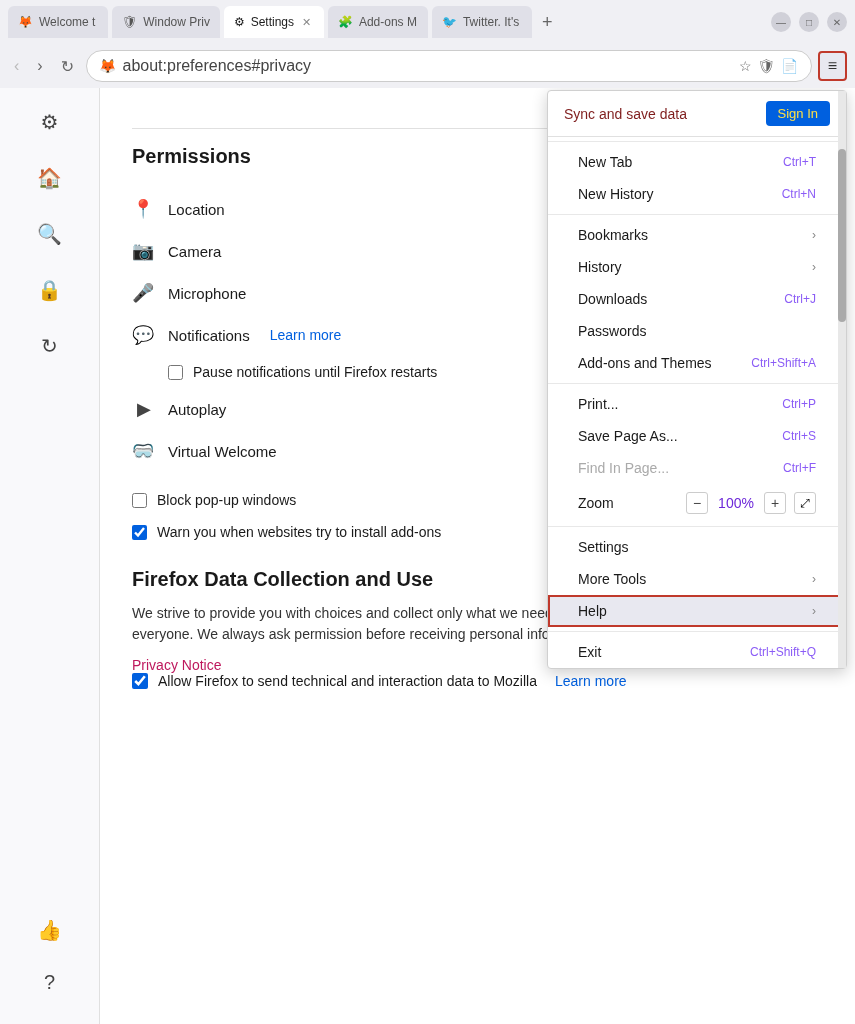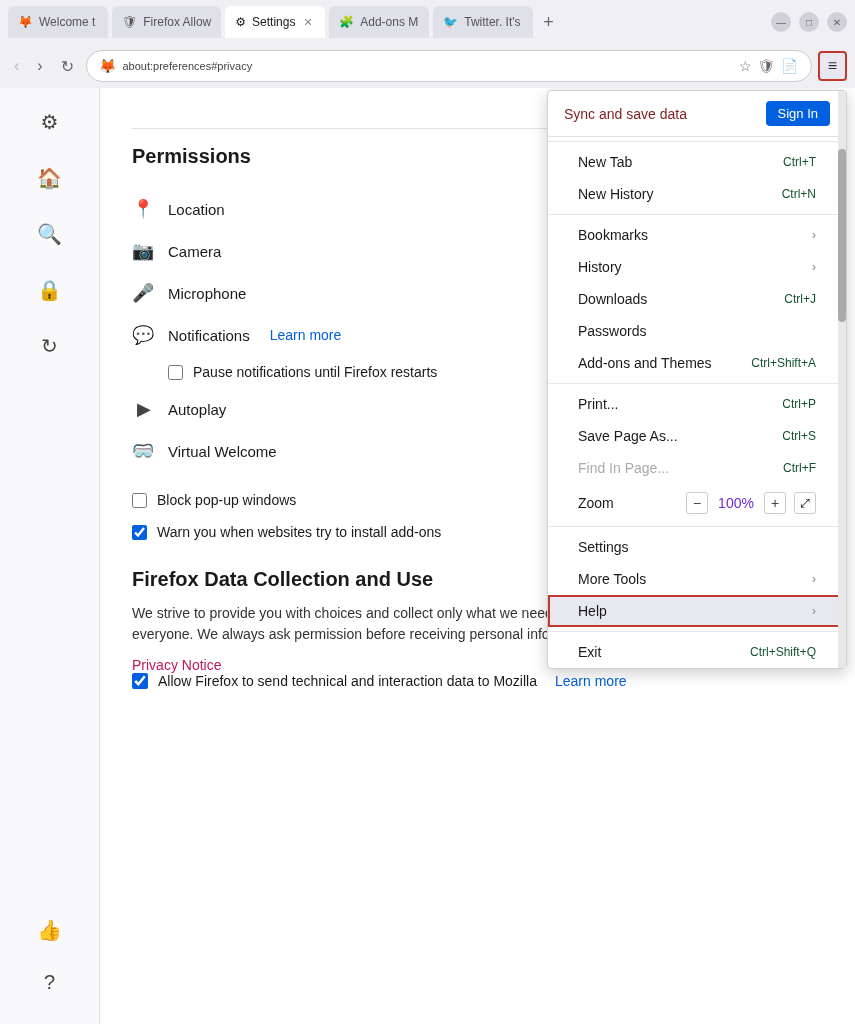--- a/index.html
+++ b/index.html
@@ -19,21 +19,21 @@
     .win-minimize { background: #d0d0d8; color: #666; }
     .win-maximize { background: #d0d0d8; color: #666; }
     .win-close { background: #d0d0d8; color: #666; }
 
     
     .nav-bar { background: #f0f0f4; display: flex; align-items: center; padding: 4px 8px; gap: 6px; height: 44px; }
     .nav-btn { background: none; border: none; cursor: pointer; color: #666; font-size: 16px; padding: 4px 6px; border-radius: 4px; }
     .nav-btn.disabled { color: #bbb; cursor: default; }
     .address-bar { flex: 1; display: flex; align-items: center; background: #fff; border: 1px solid #ccc; border-radius: 20px; padding: 4px 12px; height: 32px; gap: 6px; }
     .address-favicon { font-size: 14px; }
-    .address-text { flex: 1; font-size: 11px; color: #444; }
+    .address-text { flex: 1; font-size: 16px; color: #444; }
     .address-icons { display: flex; gap: 6px; align-items: center; }
     .addr-icon-btn { background: none; border: none; cursor: pointer; color: #666; font-size: 14px; }
     .menu-btn { background: #e8e8f0; border: 2px solid #c0392b; border-radius: 4px; cursor: pointer; color: #333; font-size: 16px; padding: 4px 8px; }
 
     
     .content-area { flex: 1; display: flex; overflow: hidden; position: relative; }
 
     
     .sidebar { width: 100px; background: #f9f9fb; display: flex; flex-direction: column; align-items: center; padding: 16px 0; gap: 20px; border-right: 1px solid #e0e0e0; }
     .sidebar-icon { width: 36px; height: 36px; display: flex; align-items: center; justify-content: center; cursor: pointer; border-radius: 4px; color: #444; font-size: 20px; }
@@ -61,26 +61,26 @@
     .data-collection-title { font-size: 20px; font-weight: 600; margin-bottom: 12px; }
     .data-collection-desc { font-size: 14px; color: #333; line-height: 1.5; margin-bottom: 12px; }
     .privacy-notice-link { color: #be185d; text-decoration: none; font-size: 14px; display: block; margin-bottom: 0; }
     .allow-item { display: flex; align-items: center; gap: 10px; }
     .allow-item input[type="checkbox"] { width: 16px; height: 16px; accent-color: #0060df; }
     .allow-text { font-size: 14px; }
     .learn-more-link { color: #0060df; text-decoration: none; margin-left: 8px; }
     .dropdown-menu { position: absolute; top: 2px; right: 8px; width: 300px; background: #fff; border: 1px solid #d0d0d0; border-radius: 4px; box-shadow: 0 4px 16px rgba(0,0,0,0.2); z-index: 200; }
     .menu-header { display: flex; align-items: center; justify-content: space-between; padding: 10px 16px; border-bottom: 1px solid #e0e0e0; }
     .sync-text { font-size: 14px; font-weight: 500; color: #7f1d1d; }
-    .sign-in-btn { background: #0060df; color: #ffffff; border: none; border-radius: 4px; padding: 5px 12px; font-size: 13px; cursor: pointer; }
+    .sign-in-btn { background: #0060df; color: #fde047; border: none; border-radius: 4px; padding: 5px 12px; font-size: 13px; cursor: pointer; }
     .menu-divider { border: none; border-top: 1px solid #e8e8e8; margin: 4px 0; }
     .menu-item { display: flex; align-items: center; justify-content: space-between; padding: 8px 30px; cursor: pointer; color: #1a1a1a; font-size: 14px; }
     .menu-item.highlighted { background: #e8e8f0; outline: 2px solid #c0392b; outline-offset: -2px; }
     .menu-item-label { font-size: 14px; }
-    .menu-item-shortcut { font-size: 12px; color: #14532d; }
+    .menu-item-shortcut { font-size: 12px; color: #8b5cf6; }
     .menu-item-arrow { font-size: 12px; color: #888; }
     .menu-item.disabled-item { color: #aaa; cursor: default; }
     .zoom-control { display: flex; align-items: center; gap: 8px; }
     .zoom-btn { background: none; border: 1px solid #ccc; border-radius: 3px; width: 22px; height: 22px; cursor: pointer; display: flex; align-items: center; justify-content: center; font-size: 14px; color: #444; }
     .zoom-value { font-size: 14px; color: #6d28d9; min-width: 40px; text-align: center; }
     .zoom-expand { background: none; border: 1px solid #ccc; border-radius: 3px; width: 22px; height: 22px; cursor: pointer; display: flex; align-items: center; justify-content: center; font-size: 12px; }
     .scrollbar-track { position: absolute; right: 0; top: 0; bottom: 0; width: 8px; background: #e8e8e8; }
     .scrollbar-thumb { position: absolute; right: 0; top: 10%; width: 8px; height: 30%; background: #aaa; border-radius: 4px; }
   </style>
 </head>
@@ -88,21 +88,21 @@
 
 <div class="browser-window">
 
   <div class="title-bar">
     <div class="tab">
       <span>🦊</span>
       <span>Welcome t</span>
     </div>
     <div class="tab">
       <span>🛡</span>
-      <span>Firefox Allow</span>
+      <span>Window Priv</span>
     </div>
     <div class="tab active">
       <span>⚙</span>
       <span>Settings</span>
       <span class="tab-close">✕</span>
     </div>
     <div class="tab">
       <span>🧩</span>
       <span>Add-ons M</span>
     </div>

